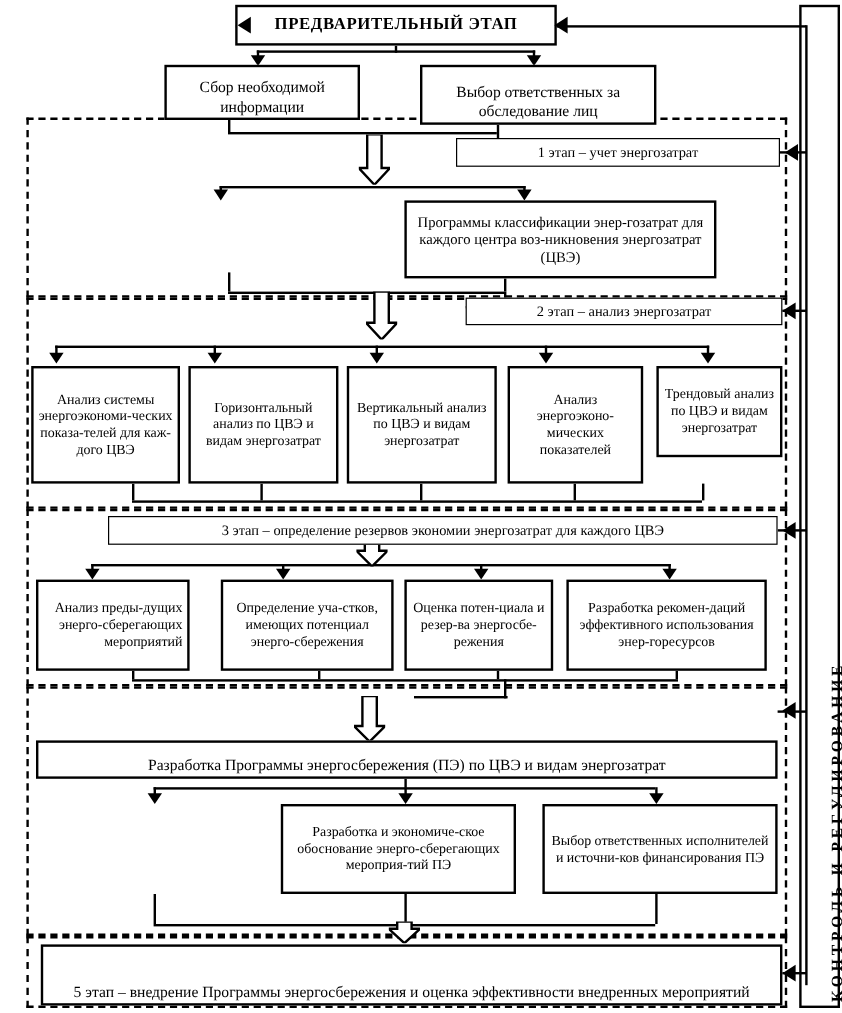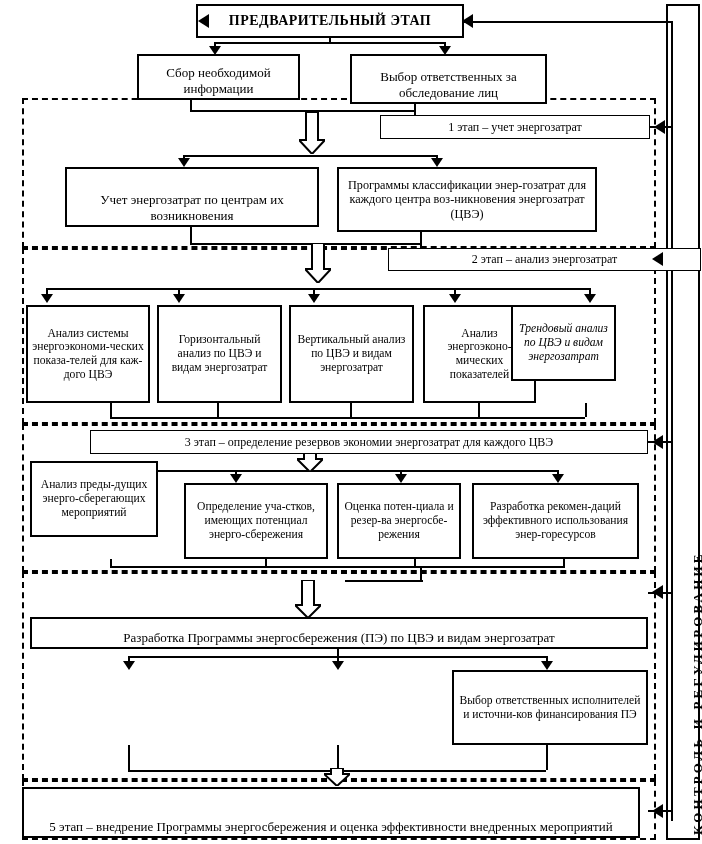--- a/index.html
+++ b/index.html
@@ -150,34 +150,31 @@
       <polygon points="7,0 19,0 19,28 26,28 13,42 0,28 7,28" fill="#ffffff" stroke="#000000" stroke-width="2"></polygon>
     </svg>
   </div>
 
   <div class="ln h" style="left:183px; top:155px; width:255px;"></div>
   <div class="ln v" style="left:183px; top:155px; height:6px;"></div>
   <div class="ln v" style="left:436px; top:155px; height:6px;"></div>
   <div class="ah-down" style="left:178px; top:158px;"></div>
   <div class="ah-down" style="left:431px; top:158px;"></div>
 
-  <div class="box f13" style="left:65px; top:167px; width:254px; height:60px;">
-    <span>Учет энергозатрат по центрам их возникновения</span>
-  </div>
   <div class="box f12" style="left:337px; top:167px; width:260px; height:65px;">
     <span>Программы классификации энер-гозатрат для каждого центра воз-никновения энергозатрат (ЦВЭ)</span>
   </div>
 
   <div class="ln v" style="left:190px; top:227px; height:16px;"></div>
   <div class="ln v" style="left:420px; top:232px; height:11px;"></div>
   <div class="ln h" style="left:190px; top:243px; width:230px;"></div>
   <div class="ln v" style="left:420px; top:243px; height:14px;"></div>
   <div class="ln h" style="left:388px; top:255px; width:34px;"></div>
 
-  <div class="box stage-label" style="left:388px; top:248px; width:313px; height:23px;">
+  <div class="box stage-label" style="left:388px; top:248px; width:264px; height:23px;">
     <span>2 этап – анализ энергозатрат</span>
   </div>
   <div class="ah-left" style="left:652px; top:252px;"></div>
   <div class="ln h" style="left:648px; top:258px; width:24px;"></div>
 
   <div class="block-arrow" style="left:305px; top:243px;">
     <svg width="26" height="40" viewBox="0 0 26 40">
       <polygon points="7,0 19,0 19,26 26,26 13,40 0,26 7,26" fill="#ffffff" stroke="#000000" stroke-width="2"></polygon>
     </svg>
   </div>
@@ -199,21 +196,21 @@
   </div>
   <div class="box f115" style="left:157px; top:305px; width:125px; height:98px;">
     <span>Горизонтальный анализ по ЦВЭ и видам энергозатрат</span>
   </div>
   <div class="box f115" style="left:289px; top:305px; width:125px; height:98px;">
     <span>Вертикальный анализ по ЦВЭ и видам энергозатрат</span>
   </div>
   <div class="box f115" style="left:423px; top:305px; width:113px; height:98px;">
     <span>Анализ энергоэконо-мических показателей</span>
   </div>
-  <div class="box f115" style="left:511px; top:305px; width:105px; height:76px;font-style:italic;">
+  <div class="box f115" style="left:547px; top:305px; width:105px; height:76px;">
     <span>Трендовый анализ по ЦВЭ и видам энергозатрат</span>
   </div>
 
   <div class="ln h" style="left:110px; top:417px; width:475px;"></div>
   <div class="ln v" style="left:110px; top:403px; height:14px;"></div>
   <div class="ln v" style="left:217px; top:403px; height:14px;"></div>
   <div class="ln v" style="left:350px; top:403px; height:14px;"></div>
   <div class="ln v" style="left:478px; top:403px; height:14px;"></div>
   <div class="ln v" style="left:585px; top:403px; height:14px;"></div>
 
@@ -232,21 +229,21 @@
   <div class="ln h" style="left:76px; top:470px; width:483px;"></div>
   <div class="ln v" style="left:76px;  top:470px; height:6px;"></div>
   <div class="ln v" style="left:235px; top:470px; height:6px;"></div>
   <div class="ln v" style="left:400px; top:470px; height:6px;"></div>
   <div class="ln v" style="left:557px; top:470px; height:6px;"></div>
   <div class="ah-down" style="left:71px;  top:474px;"></div>
   <div class="ah-down" style="left:230px; top:474px;"></div>
   <div class="ah-down" style="left:395px; top:474px;"></div>
   <div class="ah-down" style="left:552px; top:474px;"></div>
 
-  <div class="box f115" style="left:30px;  top:461px; width:128px; height:76px;">
+  <div class="box f115" style="left:30px;  top:483px; width:128px; height:76px;text-align:right;">
     <span>Анализ преды-дущих энерго-сберегающих мероприятий</span>
   </div>
   <div class="box f115" style="left:184px; top:483px; width:144px; height:76px;">
     <span>Определение уча-стков, имеющих потенциал энерго-сбережения</span>
   </div>
   <div class="box f115" style="left:472px; top:483px; width:167px; height:76px;">
     <span>Разработка рекомен-даций эффективного использования энер-горесурсов</span>
   </div>
   <div class="box f115" style="left:337px; top:483px; width:124px; height:76px;">
     <span>Оценка потен-циала и резер-ва энергосбе-режения</span>
@@ -275,34 +272,37 @@
 
   <div class="ln h" style="left:128px; top:656px; width:418px;"></div>
   <div class="ln v" style="left:337px; top:649px; height:7px;"></div>
   <div class="ln v" style="left:128px; top:656px; height:8px;"></div>
   <div class="ln v" style="left:337px; top:656px; height:8px;"></div>
   <div class="ln v" style="left:546px; top:656px; height:8px;"></div>
   <div class="ah-down" style="left:123px; top:661px;"></div>
   <div class="ah-down" style="left:332px; top:661px;"></div>
   <div class="ah-down" style="left:541px; top:661px;"></div>
 
+  <div class="box f115" style="left:234px; top:670px; width:196px; height:75px;">
+    <span>Разработка и экономиче-ское обоснование энерго-сберегающих мероприя-тий ПЭ</span>
+  </div>
   <div class="box f115" style="left:452px; top:670px; width:196px; height:75px;">
     <span>Выбор ответственных исполнителей и источни-ков финансирования ПЭ</span>
   </div>
 
   <div class="ln h" style="left:128px; top:770px; width:418px;"></div>
   <div class="ln v" style="left:128px; top:745px; height:25px;"></div>
   <div class="ln v" style="left:337px; top:745px; height:25px;"></div>
   <div class="ln v" style="left:546px; top:745px; height:25px;"></div>
 
   <div class="block-arrow" style="left:324px; top:768px;">
     <svg width="26" height="18" viewBox="0 0 26 18">
       <polygon points="7,0 19,0 19,6 26,6 13,18 0,6 7,6" fill="#ffffff" stroke="#000000" stroke-width="2"></polygon>
     </svg>
   </div>
 
-  <div class="box f13" style="left:22px; top:787px; width:618px; height:51px;">
+  <div class="box f13" style="left:34px; top:787px; width:618px; height:51px;">
     <span>5 этап – внедрение Программы энергосбережения и оценка эффективности внедренных мероприятий</span>
   </div>
   <div class="ah-left" style="left:652px; top:804px;"></div>
   <div class="ln h" style="left:648px; top:810px; width:24px;"></div>
 
 </div>
 
 </body></html>

